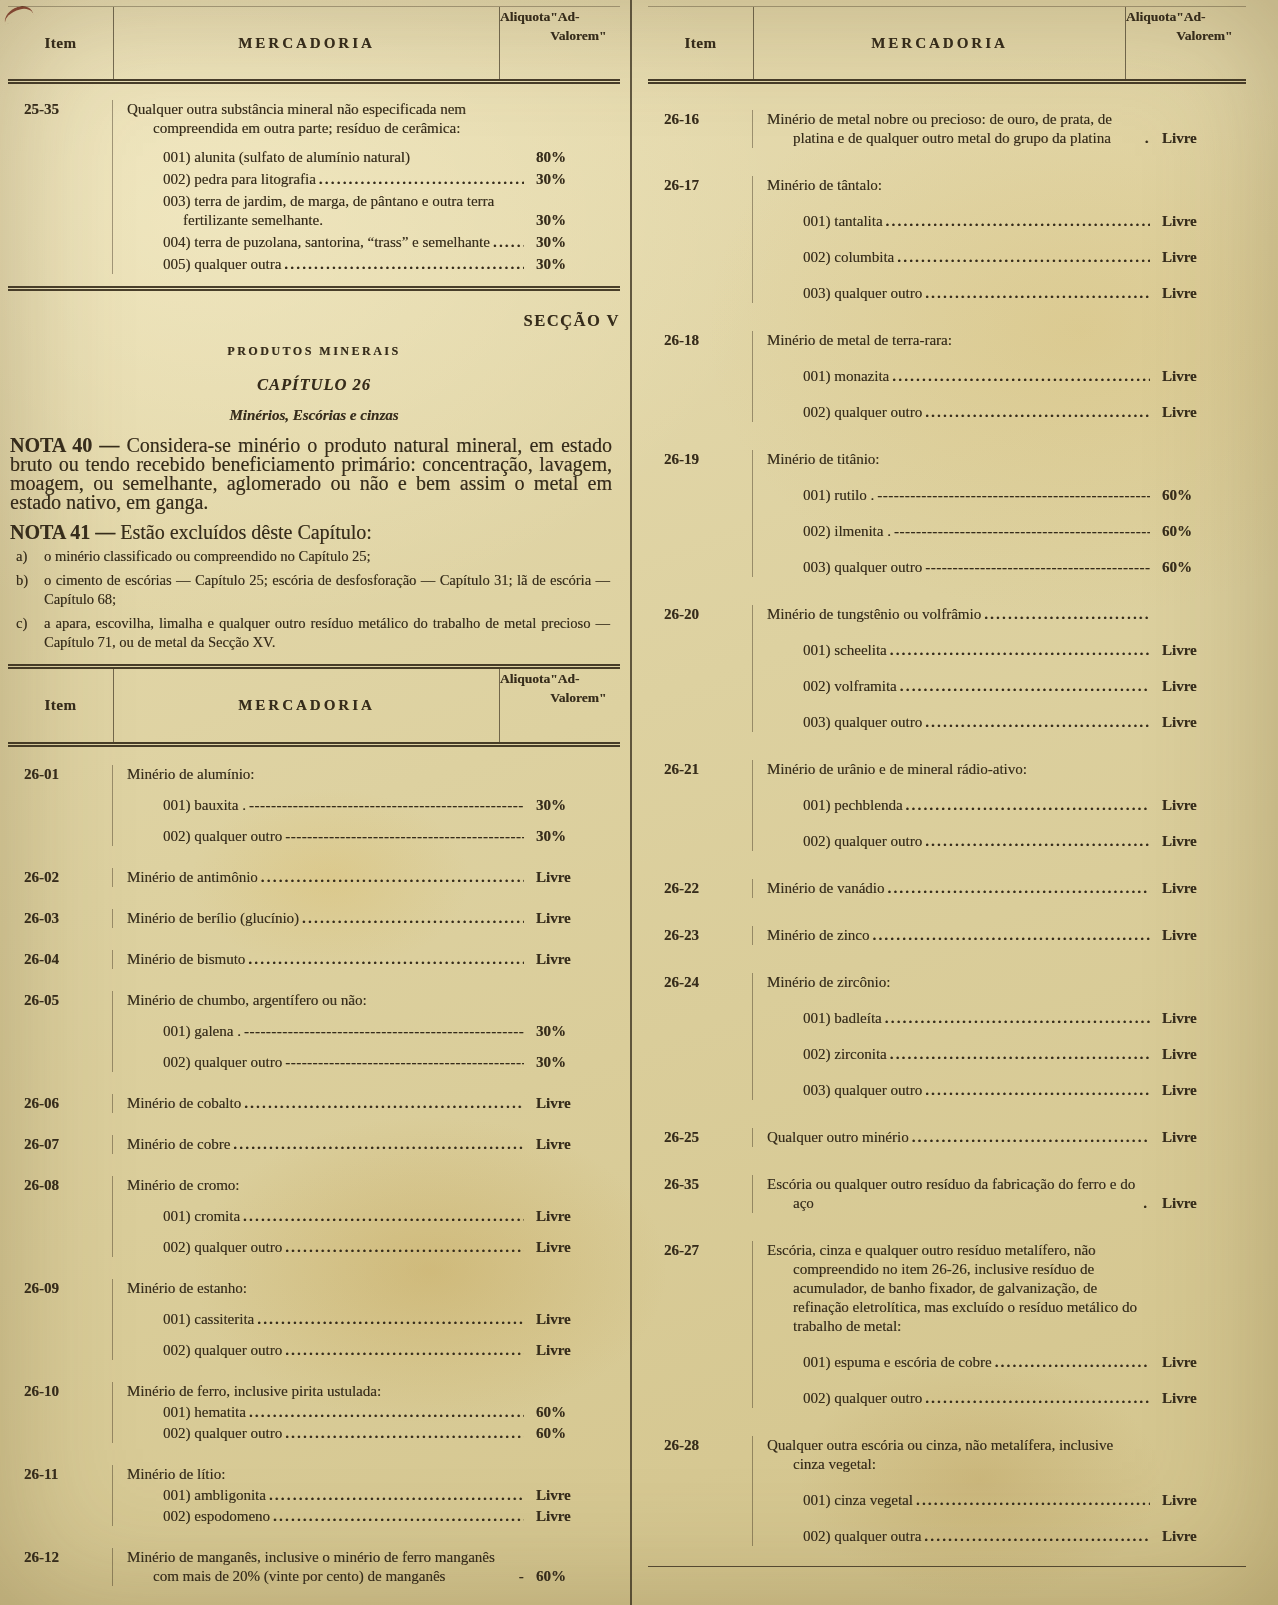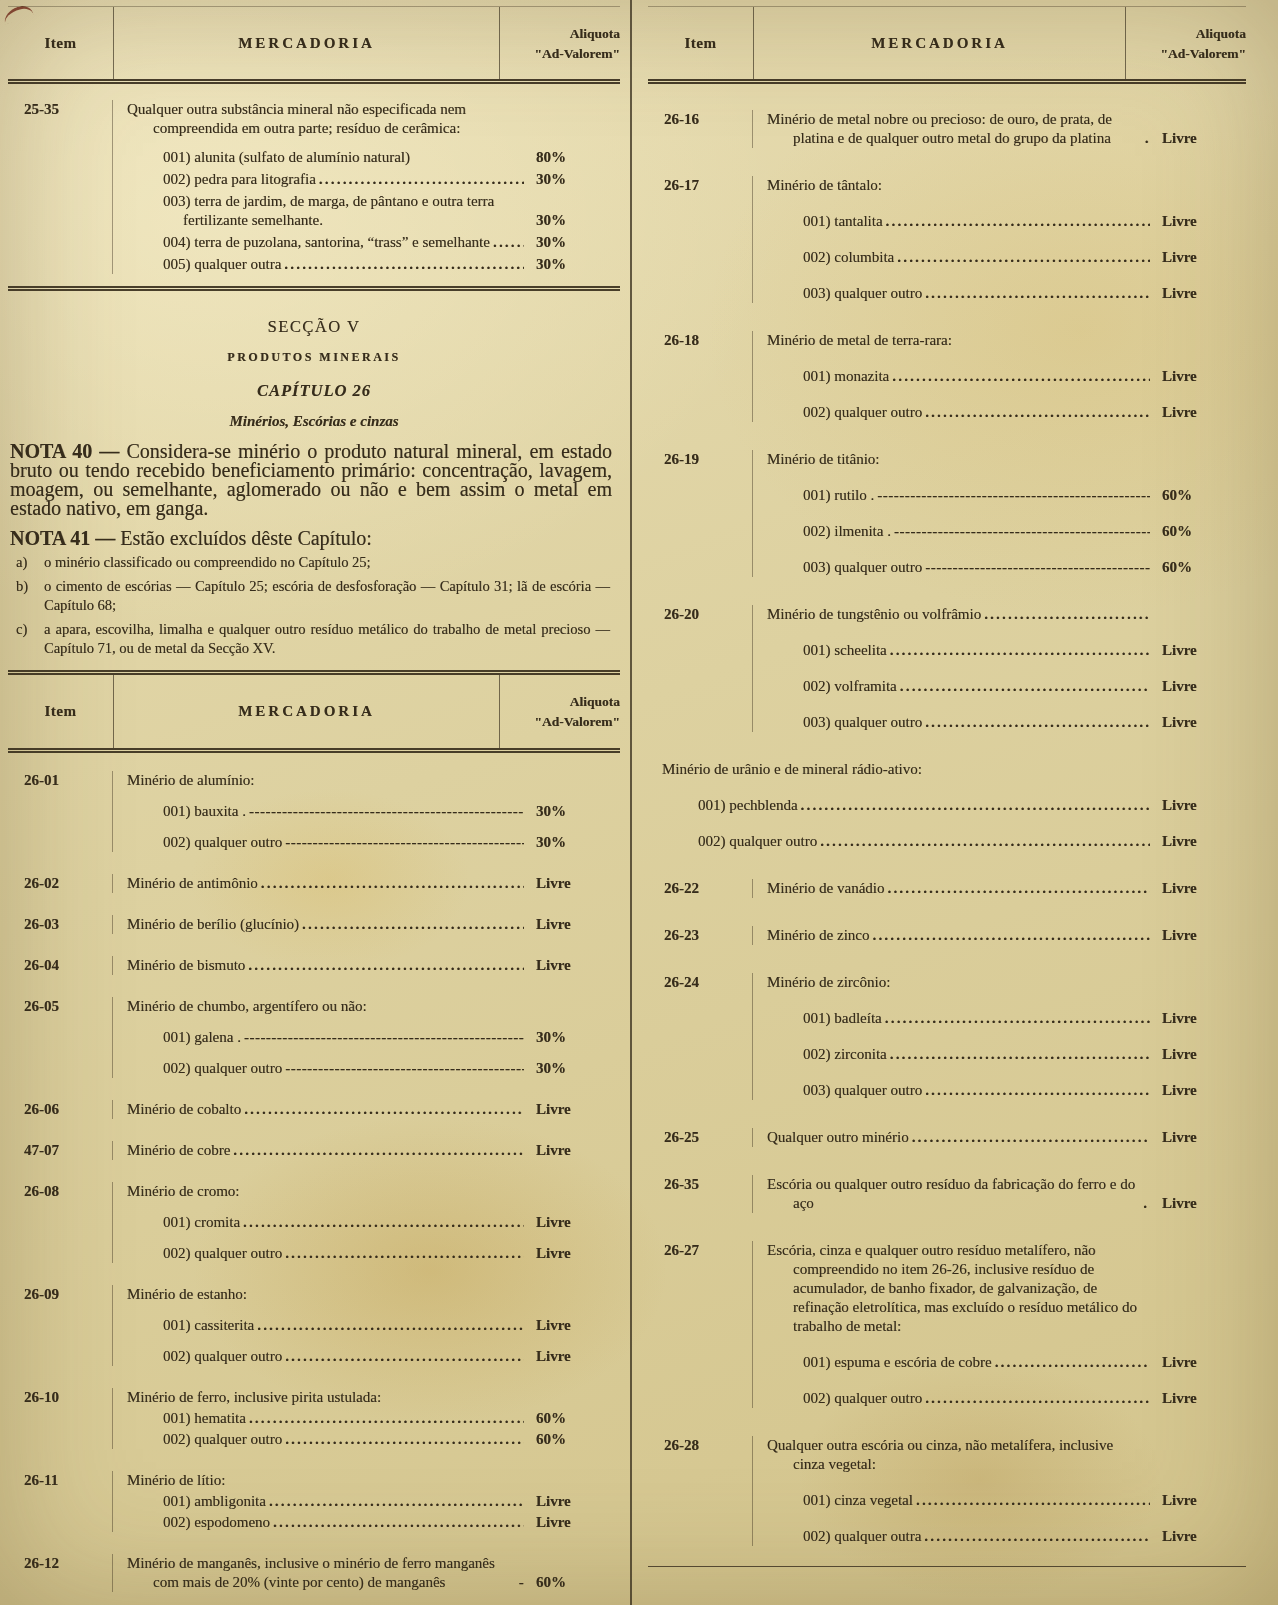--- a/index.html
+++ b/index.html
@@ -33,22 +33,22 @@
 
   
   .thead{ display:flex; height:78px; border-bottom:5px double rgba(54,44,27,.9);
           border-top:1px solid rgba(54,44,27,.35); }
   .th-item{ width:105px; flex:none; display:flex; align-items:center; justify-content:center;
             font-weight:700; letter-spacing:.5px; }
   .th-merc{ flex:1; display:flex; align-items:center; justify-content:center;
             font-weight:700; letter-spacing:3px;
             border-left:1.5px solid rgba(54,44,27,.65);
             border-right:1.5px solid rgba(54,44,27,.65); }
-  .th-aliq{ width:120px; flex:none; display:flex; flex-direction:column;
-            align-items:flex-end; justify-content:center; row-gap:1px;
+  .th-aliq{ width:120px; flex:none; display:flex; flex-direction:row;
+            align-items:flex-start; justify-content:center; row-gap:1px;
             font-size:13.5px; font-weight:700; }
   .hrule{ border-top:5px double rgba(54,44,27,.9); }
   .hrule.thin{ border-top:1.5px solid rgba(54,44,27,.8); }
 
   
   .row{ display:flex; align-items:stretch; }
   .c-item{ width:105px; flex:none; padding-left:16px; font-weight:700;
            border-right:1px solid rgba(54,44,27,.42); }
   .c-body{ flex:1; min-width:0; padding-left:14px; }
   .line{ display:flex; align-items:flex-end; }
@@ -76,21 +76,21 @@
   #left-rows .line.sub{ margin-top:12px; }
   #left-rows .row.compact .line.sub{ margin-top:2px; }
 
   #right-rows{ margin-top:26px; }
   #right-rows .row{ margin-top:28px; }
   #right-rows .row:first-child{ margin-top:4px; }
   #right-rows .line.sub{ margin-top:17px; }
 
   
   .section-head{ text-align:center; }
-  .sh-secao{ margin-top:26px; font-weight:400; font-size:16.5px; letter-spacing:1.5px; }
+  .sh-secao{ margin-top:20px; font-weight:700; font-size:16.5px; letter-spacing:1.5px;text-align:right; }
   .sh-produtos{ margin-top:12px; font-size:12px; letter-spacing:2.5px; font-weight:700; }
   .sh-capitulo{ margin-top:14px; font-weight:700; font-style:italic; font-size:16.5px; letter-spacing:1px; }
   .sh-sub{ margin-top:12px; font-weight:700; font-style:italic; font-size:15px; }
   .note{ margin:11px 8px 0 2px; text-align:justify; font-size:20px; line-height:19px; }
   .note .note-label{ font-weight:700; }
   .note-item{ display:flex; margin-top:5px; font-size:14.5px; line-height:19px; }
   .note-item .nl{ width:36px; flex:none; padding-left:8px; }
   .note-item .nt{ flex:1; padding-right:10px; text-align:justify; }
   .mid-rule{ margin-top:12px; }
   .end-rule{ margin-top:20px; }
@@ -270,21 +270,21 @@
           <div class="c-item">26-06</div>
           <div class="c-body">
             <div class="line main">
               <span class="dtext">Minério de cobalto</span>
               <span class="leader dots"></span>
               <span class="rate">Livre</span>
             </div>
           </div>
         </div>
         <div class="row">
-          <div class="c-item">47-07</div>
+          <div class="c-item">26-07</div>
           <div class="c-body">
             <div class="line main">
               <span class="dtext">Minério de cobre</span>
               <span class="leader dots"></span>
               <span class="rate">Livre</span>
             </div>
           </div>
         </div>
         <div class="row">
           <div class="c-item">26-08</div>
@@ -520,20 +520,21 @@
               <span class="rate">Livre</span>
             </div>
             <div class="line sub">
               <span class="dtext">003) qualquer outro</span>
               <span class="leader dots"></span>
               <span class="rate">Livre</span>
             </div>
           </div>
         </div>
         <div class="row">
+          <div class="c-item">26-21</div>
           <div class="c-body">
             <div class="line main">
               <span class="dtext">Minério de urânio e de mineral rádio-ativo:</span>
               <span class="leader"></span>
               <span class="rate"></span>
             </div>
             <div class="line sub">
               <span class="dtext">001) pechblenda</span>
               <span class="leader dots"></span>
               <span class="rate">Livre</span>

